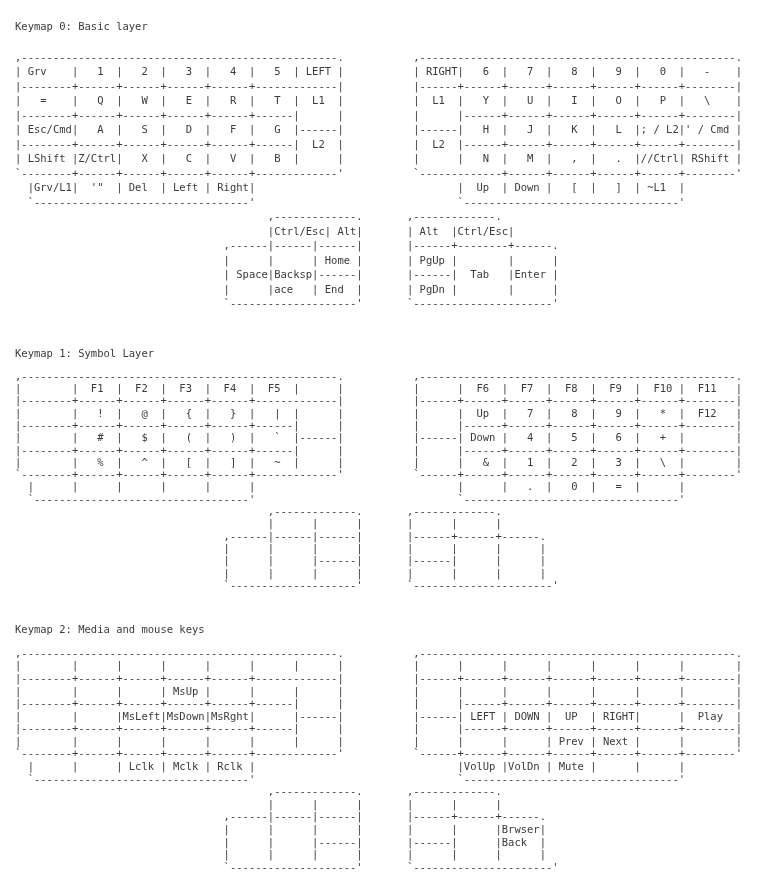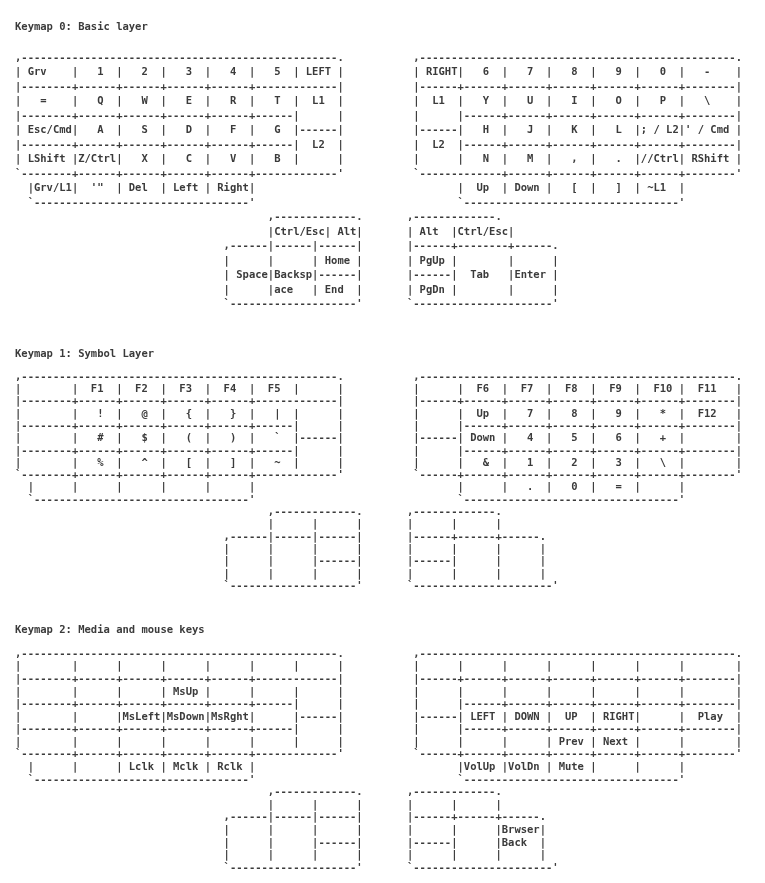--- a/index.html
+++ b/index.html
@@ -11,21 +11,20 @@
     width: 765px;
     height: 883px;
     overflow: hidden;
   }
   .page {
     box-sizing: border-box;
     width: 765px;
     min-height: 883px;
     padding: 19px 0 0 15px;
     background: #ffffff;
-    font-weight: bold;
   }
   .km-title {
     font-family: "DejaVu Sans Mono", "Liberation Mono", monospace;
     font-size: 10.5px;
     color: #3b3b3b;
     white-space: pre;
   }
   pre.art {
     margin: 0;
     padding: 0;

